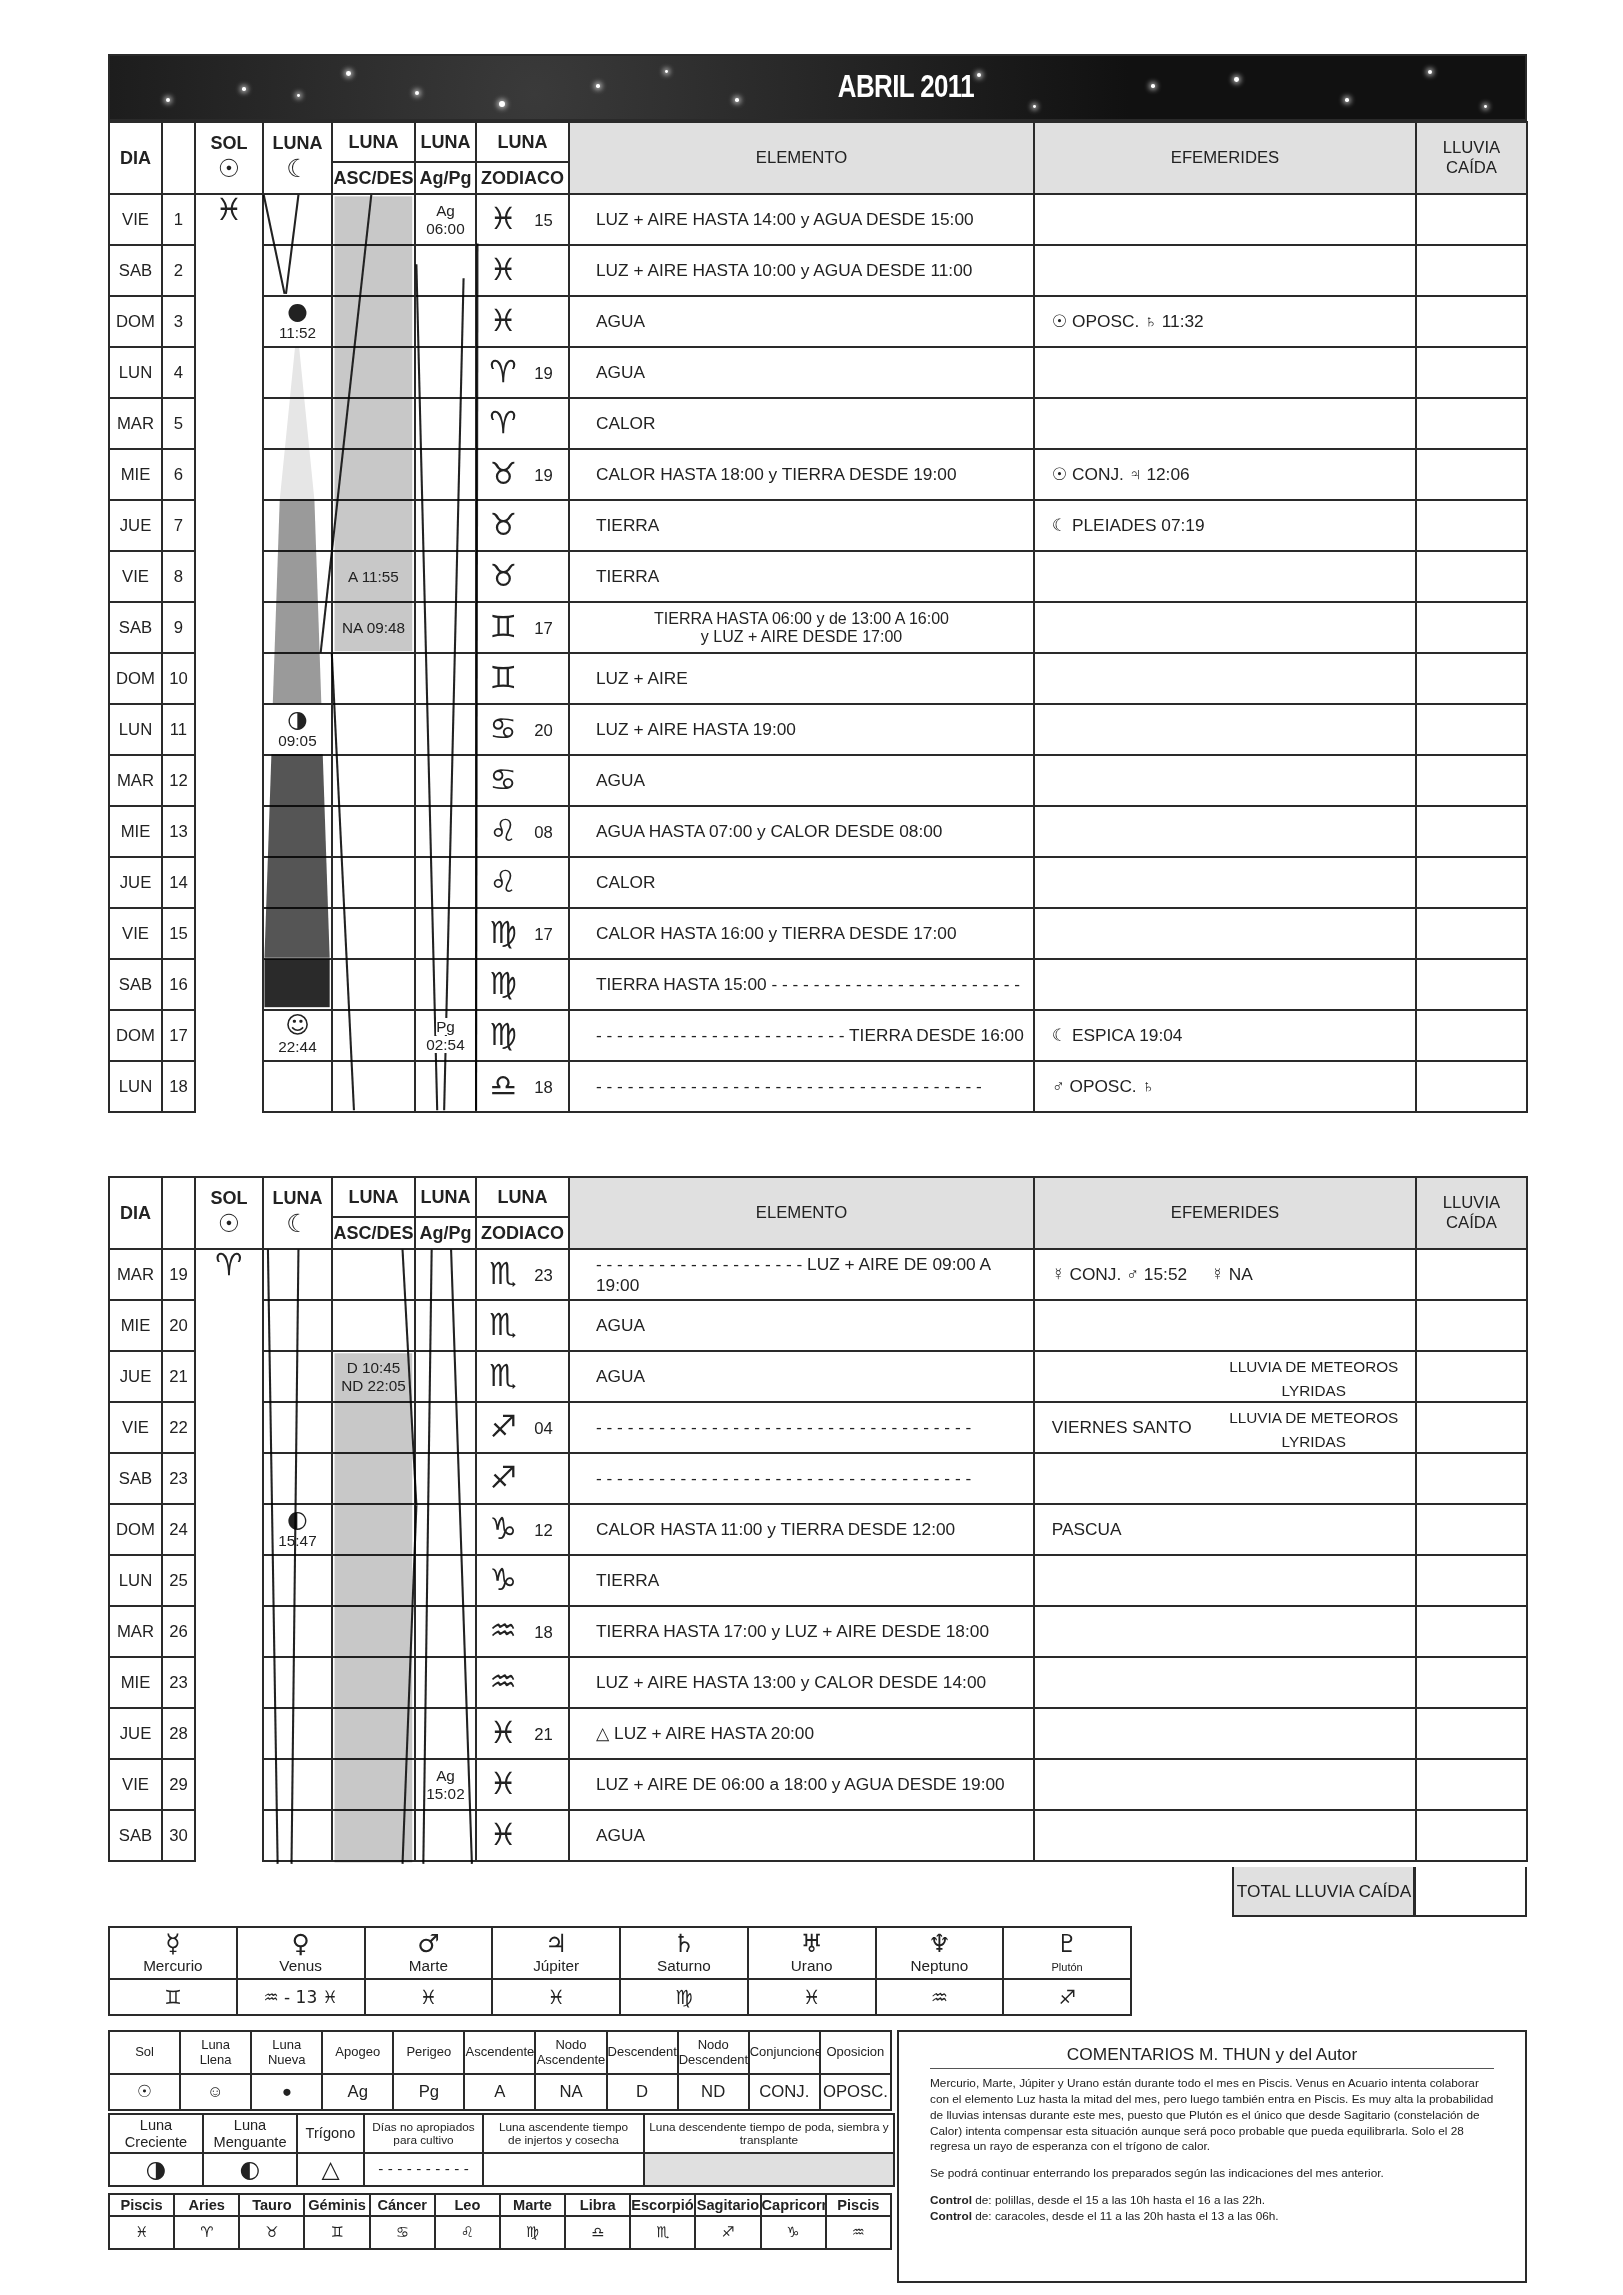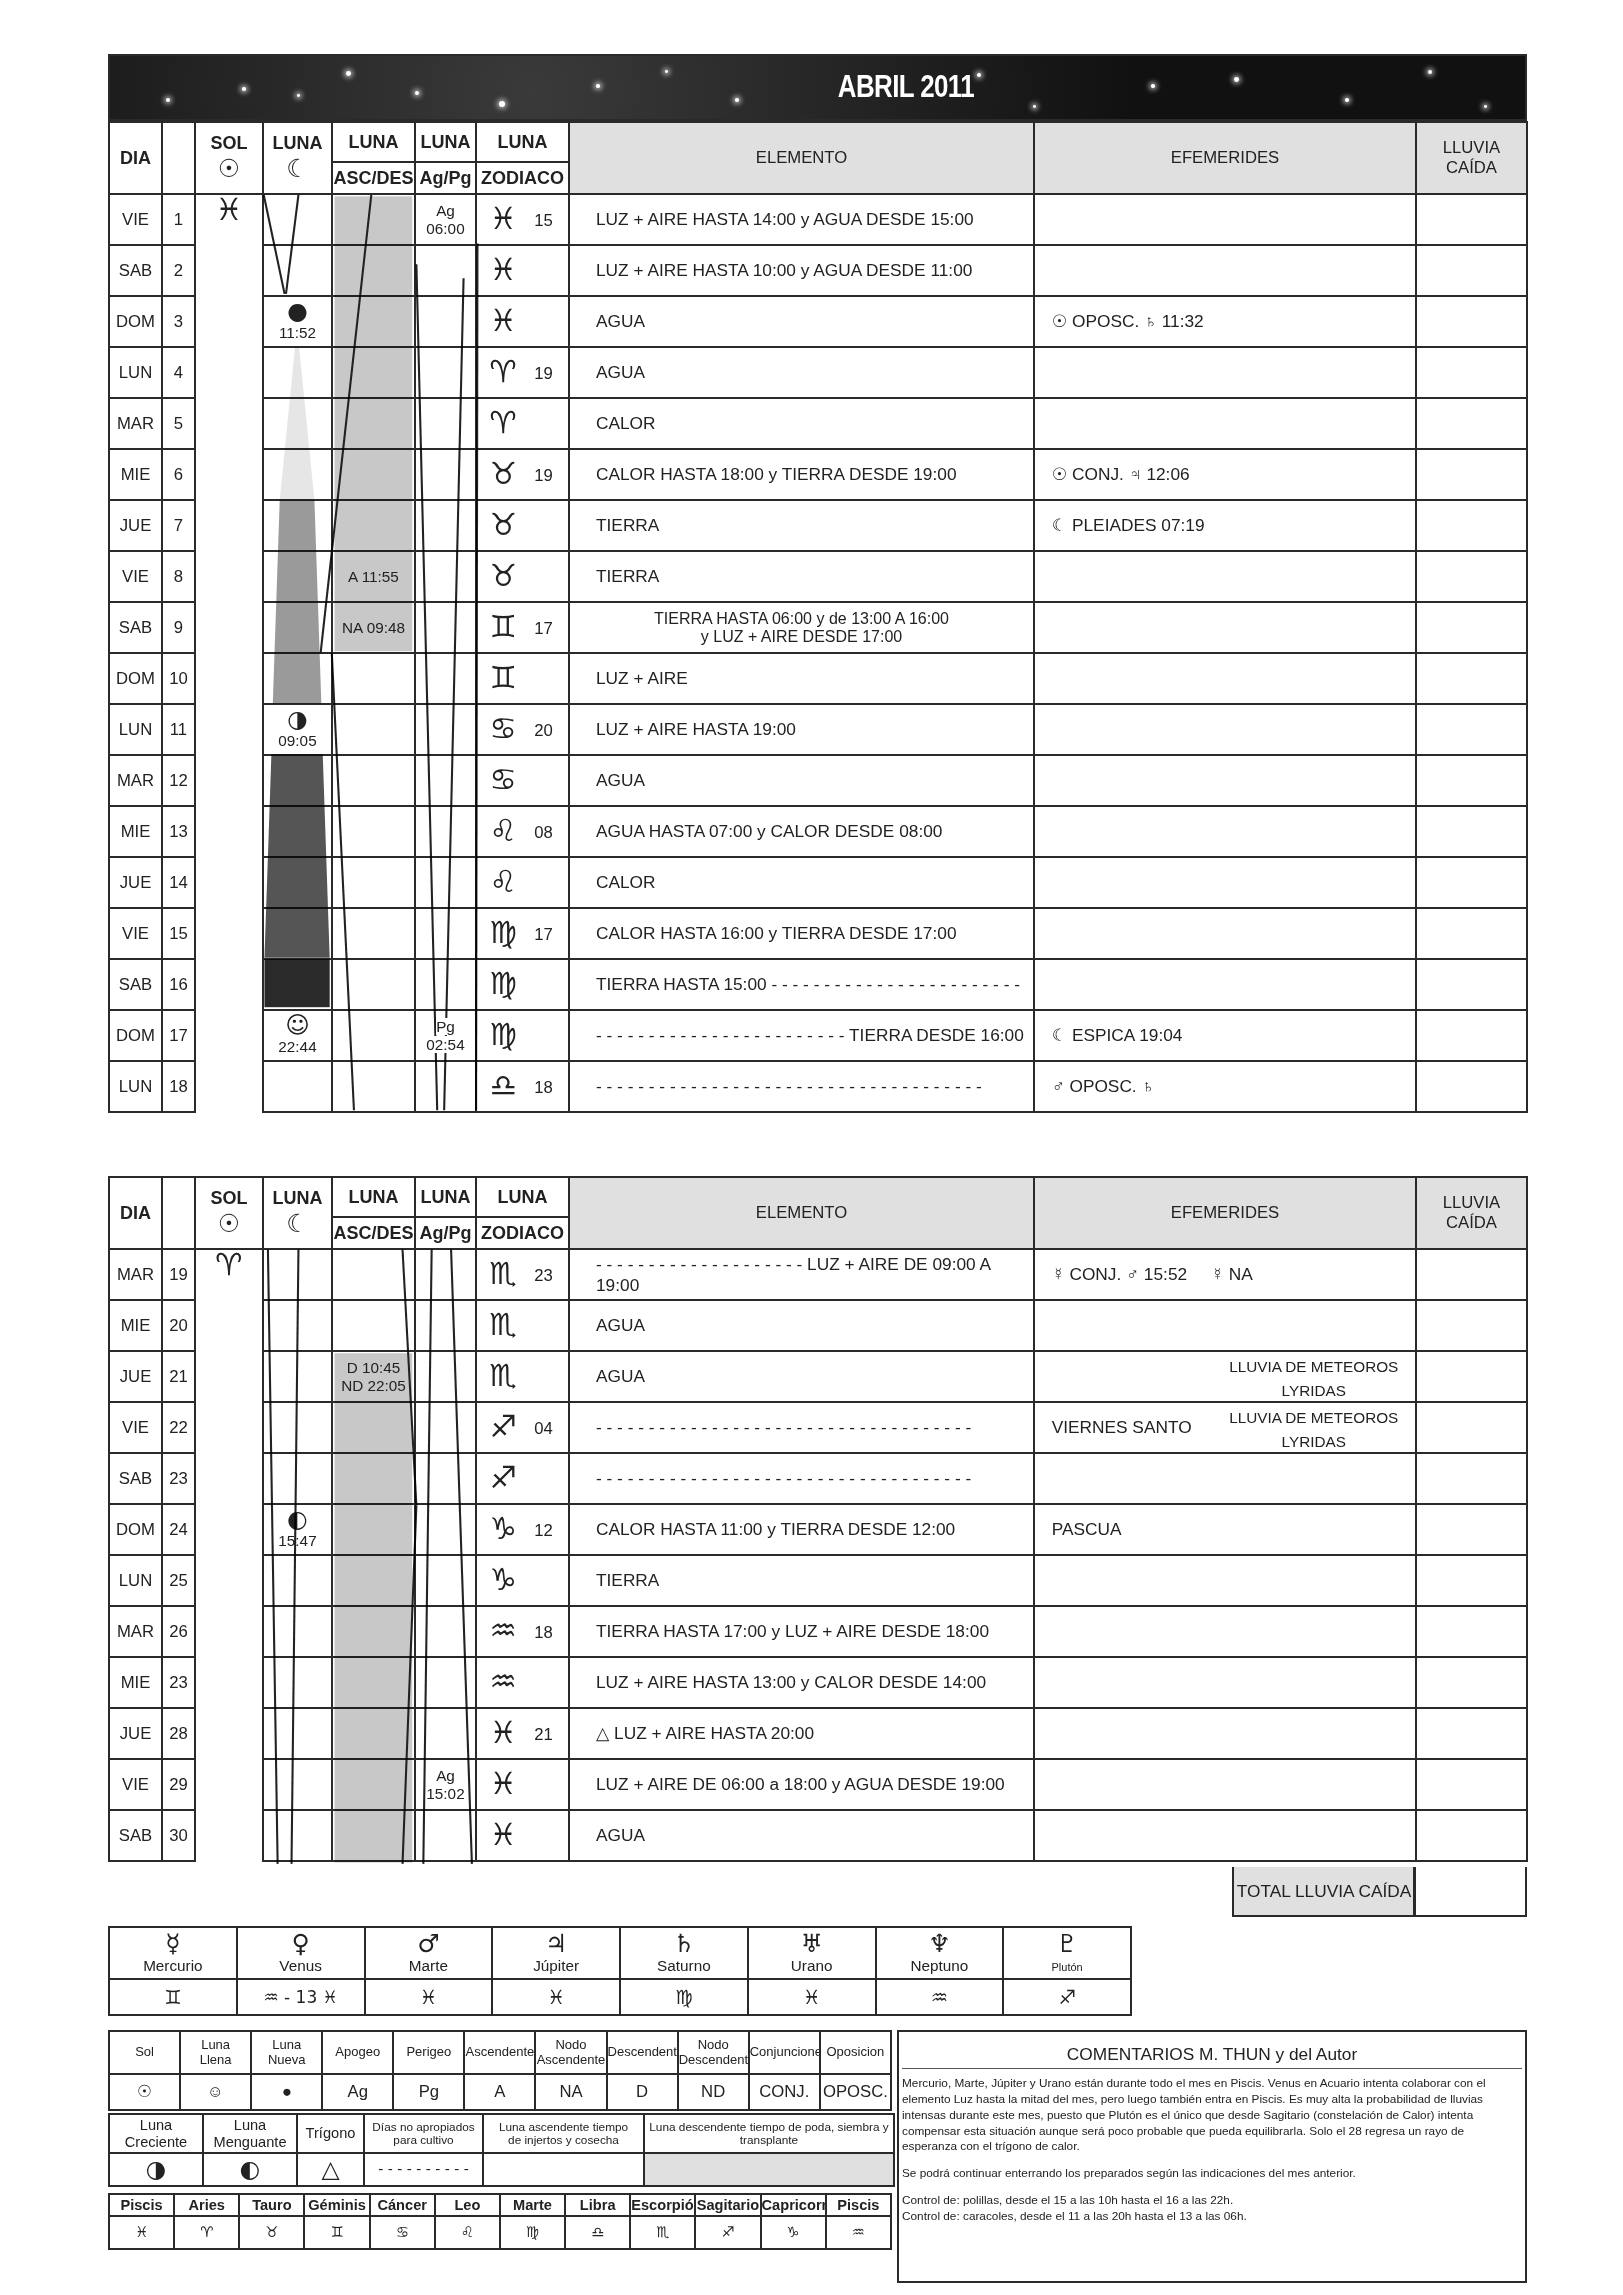--- a/index.html
+++ b/index.html
@@ -17,24 +17,24 @@
   .elem{text-align:left !important;padding-left:26px !important;font-size:17.3px !important;}
   .efe{text-align:left !important;padding-left:16.7px !important;font-size:17.3px !important;}
   .small{font-size:15.3px !important;line-height:1.15;}
   .zcell{position:relative;text-align:left !important;padding-left:12.5px !important;}
   .zdeg{position:absolute;right:15.3px;top:50%;transform:translateY(-45%);font-size:16.7px;}
   .moonph{font-family:"DejaVu Sans",sans-serif;font-size:23.6px;line-height:1;display:block;}
   svg.overlay{position:absolute;left:0;top:0;pointer-events:none;}
   .total{left:1232px;top:1867px;width:184px;height:50px;background:#e0e0e0;border:2.8px solid #2a2a2a;border-top:none;font-size:17.3px;display:flex;align-items:center;justify-content:center;}
   .total2{left:1413px;top:1867px;width:114px;height:50px;border:2.8px solid #2a2a2a;border-top:none;}
   .legend td{font-size:14.6px !important;line-height:1.1;}
-  .comments{left:897px;top:2030px;width:630px;height:253px;border:2.8px solid #2a2a2a;padding:11px 3px;font-size:11.8px;line-height:1.35;}
+  .comments{left:897px;top:2030px;width:630px;height:253px;border:2.8px solid #2a2a2a;padding:11px 31px;font-size:11.8px;line-height:1.35;}
   .ctitle{text-align:center;font-size:17.3px;margin-bottom:7px;border-bottom:1.4px solid #555;padding-bottom:1.4px;}
   .comments p{margin:0 0 11px 0;}
-  .comments b{font-weight:normal;}
+  .comments b{font-weight:bold;}
 </style>
 </head>
 <body>
 
 <div class="abs banner">
   <div class="star" style="left:56px;top:42px;width:4.2px;height:4.2px"></div>
   <div class="star" style="left:132px;top:31px;width:3.5px;height:3.5px"></div>
   <div class="star" style="left:187px;top:38px;width:2.8px;height:2.8px"></div>
   <div class="star" style="left:236px;top:15.3px;width:4.9px;height:4.9px"></div>
   <div class="star" style="left:305px;top:35px;width:4.2px;height:4.2px"></div>

